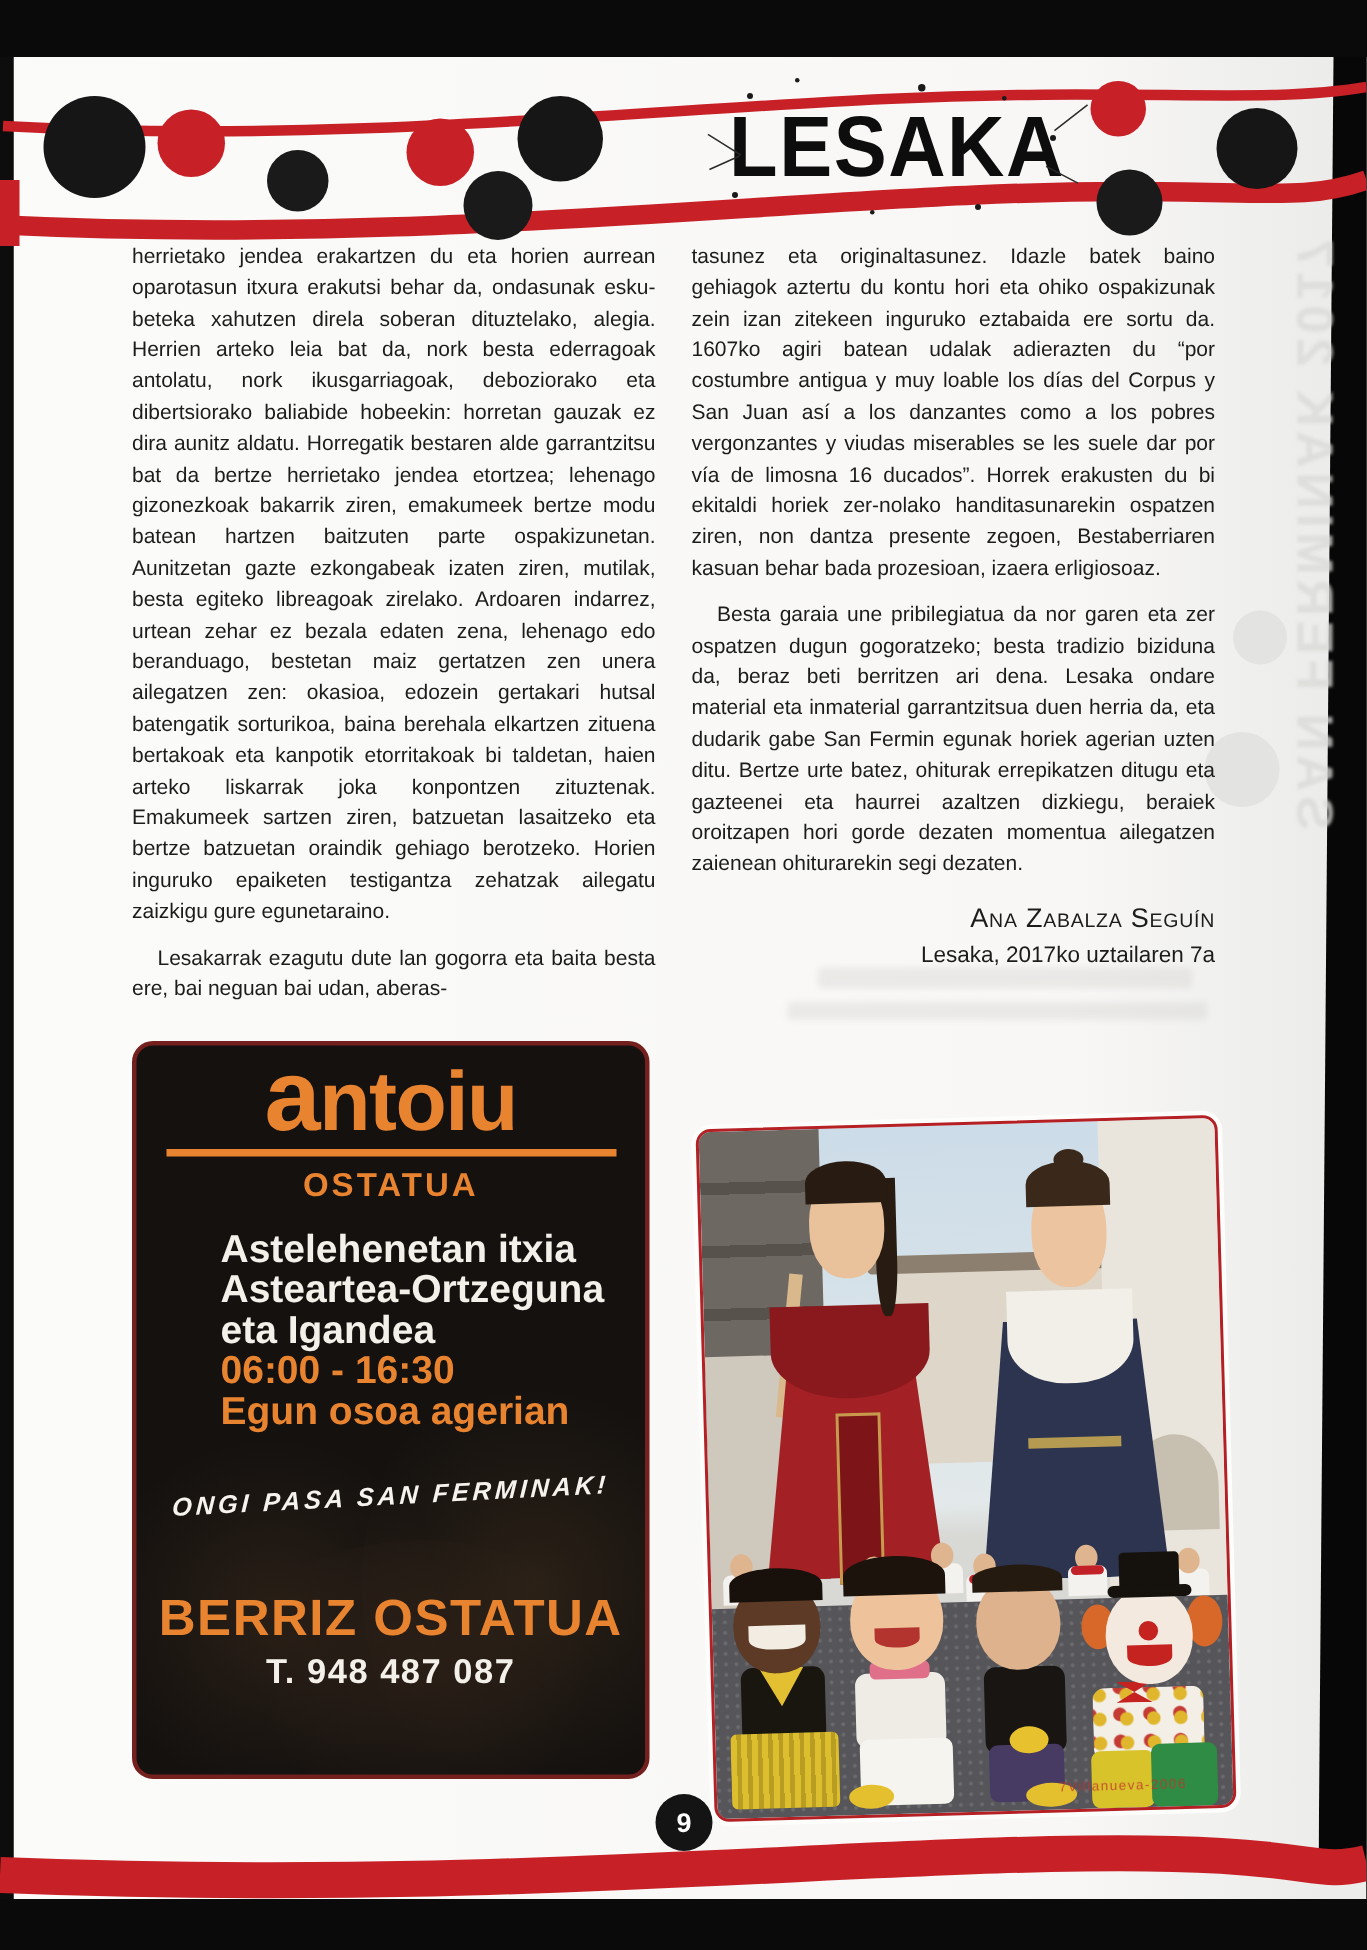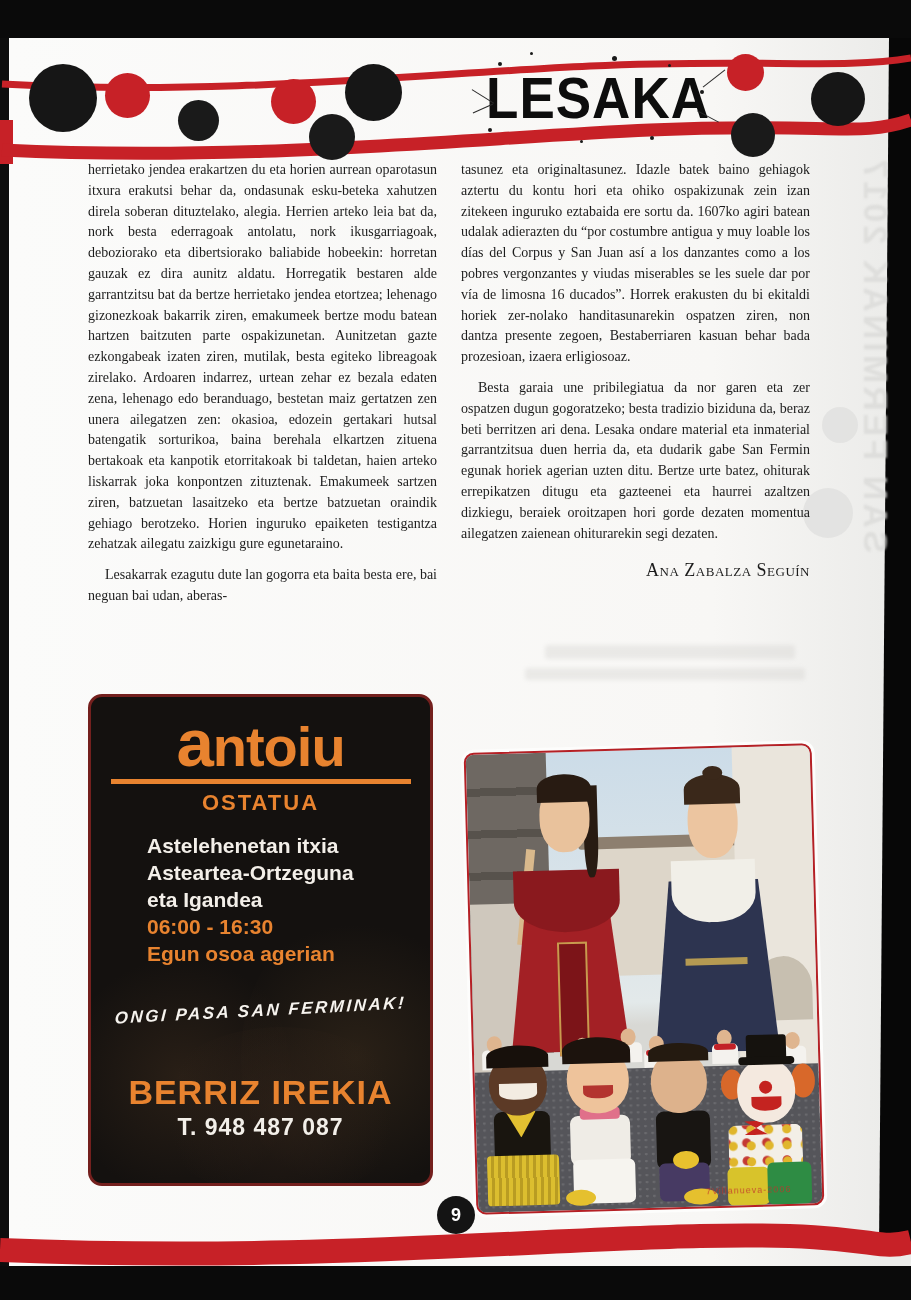--- a/index.html
+++ b/index.html
@@ -39,48 +39,48 @@
   
   .ghost-side{
     position:absolute;left:660px;top:330px;width:420px;height:50px;
     transform:rotate(-90deg) scaleY(-1);transform-origin:center;
     color:#d9d9d7;font-size:34px;font-weight:bold;letter-spacing:3px;
     filter:blur(1.2px);opacity:.75;text-align:center;white-space:nowrap;
   }
   .ghost-line{position:absolute;background:#cfcecb;opacity:.35;filter:blur(2px);border-radius:3px;}
 
   
-  .columns{position:absolute;left:88px;top:160px;width:722px;display:flex;gap:24px;font-family:Liberation Serif, serif;}
+  .columns{position:absolute;left:88px;top:160px;width:722px;display:flex;gap:24px;}
   .col{width:355px;font-size:14px;line-height:20.8px;color:#1c1c1c;text-align:justify;}
   .col p{margin:0 0 10px 0;}
   .col p.indent{text-indent:17px;}
   .signature{margin-top:16px;text-align:right;color:#1c1c1c;}
   .sig-author{font-variant:small-caps;font-size:18px;letter-spacing:.5px;}
   .sig-date{font-size:15px;margin-top:4px;}
 
   
   .ad{
     position:absolute;left:88px;top:694px;width:345px;height:492px;
     background:#14110f;border:3px solid #74201e;border-radius:14px;
     overflow:hidden;box-sizing:border-box;
   }
   .ad-bg1{position:absolute;left:-20px;top:250px;width:220px;height:260px;border-radius:50%;
     background:radial-gradient(circle,#3a2a1c 0%,rgba(20,17,15,0) 70%);opacity:.55;}
   .ad-bg2{position:absolute;left:150px;top:210px;width:230px;height:300px;border-radius:50%;
     background:radial-gradient(circle,#40301e 0%,rgba(20,17,15,0) 70%);opacity:.5;}
   .ad-bg3{position:absolute;left:60px;top:330px;width:260px;height:170px;border-radius:50%;
     background:radial-gradient(circle,#33241a 0%,rgba(20,17,15,0) 72%);opacity:.6;}
   .ad-brand{
-    position:relative;margin-top:16px;text-align:center;color:#e8832f;
+    position:relative;margin-top:4px;text-align:center;color:#e8832f;
     font-size:56px;font-weight:bold;letter-spacing:-1px;line-height:60px;
   }
   .ad-brand::first-letter{font-size:1.2em;}
   .ad-rule{position:relative;margin:2px auto 6px auto;width:300px;height:5px;background:#e8832f;}
   .ad-subtitle{position:relative;text-align:center;color:#e8832f;font-size:22px;font-weight:bold;letter-spacing:2px;}
-  .ad-sched{position:relative;margin:16px 0 15px 56px;font-size:21px;font-weight:bold;line-height:27px;}
+  .ad-sched{position:relative;margin:16px 0 15px 56px;font-size:26px;font-weight:bold;line-height:27px;}
   .ad-line.w{color:#f3efe9;}
   .ad-line.o{color:#e8832f;}
   .ad-hand{
     position:relative;margin-top:34px;text-align:center;color:#f6f3ee;
     font-size:17px;font-weight:bold;font-style:italic;letter-spacing:2.5px;
     transform:rotate(-3deg) skewX(-6deg);text-transform:uppercase;
   }
   .ad-reopen{position:relative;margin-top:52px;text-align:center;color:#e8832f;font-size:34px;font-weight:bold;letter-spacing:1px;}
   .ad-phone{position:relative;margin-top:2px;text-align:center;color:#f3efe9;font-size:23px;font-weight:bold;letter-spacing:1px;}
 
@@ -216,40 +216,41 @@
 <div class="columns">
   <div class="col">
     <p>herrietako jendea erakartzen du eta horien aurrean oparotasun itxura erakutsi behar da, ondasunak esku-beteka xahutzen direla soberan dituztelako, alegia. Herrien arteko leia bat da, nork besta ederragoak antolatu, nork ikusgarriagoak, deboziorako eta dibertsiorako baliabide hobeekin: horretan gauzak ez dira aunitz aldatu. Horregatik bestaren alde garrantzitsu bat da bertze herrietako jendea etortzea; lehenago gizonezkoak bakarrik ziren, emakumeek bertze modu batean hartzen baitzuten parte ospakizunetan. Aunitzetan gazte ezkongabeak izaten ziren, mutilak, besta egiteko libreagoak zirelako. Ardoaren indarrez, urtean zehar ez bezala edaten zena, lehenago edo beranduago, bestetan maiz gertatzen zen unera ailegatzen zen: okasioa, edozein gertakari hutsal batengatik sorturikoa, baina berehala elkartzen zituena bertakoak eta kanpotik etorritakoak bi taldetan, haien arteko liskarrak joka konpontzen zituztenak. Emakumeek sartzen ziren, batzuetan lasaitzeko eta bertze batzuetan oraindik gehiago berotzeko. Horien inguruko epaiketen testigantza zehatzak ailegatu zaizkigu gure egunetaraino.</p>
     <p class="indent">Lesakarrak ezagutu dute lan gogorra eta baita besta ere, bai neguan bai udan, aberas-</p>
   </div>
   <div class="col">
     <p>tasunez eta originaltasunez. Idazle batek baino gehiagok aztertu du kontu hori eta ohiko ospakizunak zein izan zitekeen inguruko eztabaida ere sortu da. 1607ko agiri batean udalak adierazten du “por costumbre antigua y muy loable los días del Corpus y San Juan así a los danzantes como a los pobres vergonzantes y viudas miserables se les suele dar por vía de limosna 16 ducados”. Horrek erakusten du bi ekitaldi horiek zer-nolako handitasunarekin ospatzen ziren, non dantza presente zegoen, Bestaberriaren kasuan behar bada prozesioan, izaera erligiosoaz.</p>
     <p class="indent">Besta garaia une pribilegiatua da nor garen eta zer ospatzen dugun gogoratzeko; besta tradizio biziduna da, beraz beti berritzen ari dena. Lesaka ondare material eta inmaterial garrantzitsua duen herria da, eta dudarik gabe San Fermin egunak horiek agerian uzten ditu. Bertze urte batez, ohiturak errepikatzen ditugu eta gazteenei eta haurrei azaltzen dizkiegu, beraiek oroitzapen hori gorde dezaten momentua ailegatzen zaienean ohiturarekin segi dezaten.</p>
     <div class="signature">
       <div class="sig-author">Ana Zabalza Seguín</div>
+      <div class="sig-date">Lesaka, 2017ko uztailaren 7a</div>
     </div>
   </div>
 </div>
 
 <div class="ad">
   <div class="ad-bg1"></div>
   <div class="ad-bg2"></div>
   <div class="ad-bg3"></div>
   <div class="ad-brand">antoiu</div>
   <div class="ad-rule"></div>
   <div class="ad-subtitle">OSTATUA</div>
   <div class="ad-sched">
     <div class="ad-line w">Astelehenetan itxia</div>
     <div class="ad-line w">Asteartea-Ortzeguna</div>
     <div class="ad-line w">eta Igandea</div>
     <div class="ad-line o">06:00 - 16:30</div>
     <div class="ad-line o">Egun osoa agerian</div>
   </div>
   <div class="ad-hand">Ongi pasa San Ferminak!</div>
-  <div class="ad-reopen">BERRIZ IREKIA</div>
+  <div class="ad-reopen">BERRIZ OSTATUA</div>
   <div class="ad-phone">T. 948 487 087</div>
 </div>
 
 <div class="photo">
   <div class="ph bld-left"></div>
   <div class="ph bld-left2"></div>
   <div class="ph bld-mid"></div>
   <div class="ph bld-roof"></div>
   <div class="ph bld-right"></div>
   <div class="ph bld-right-arch"></div>

